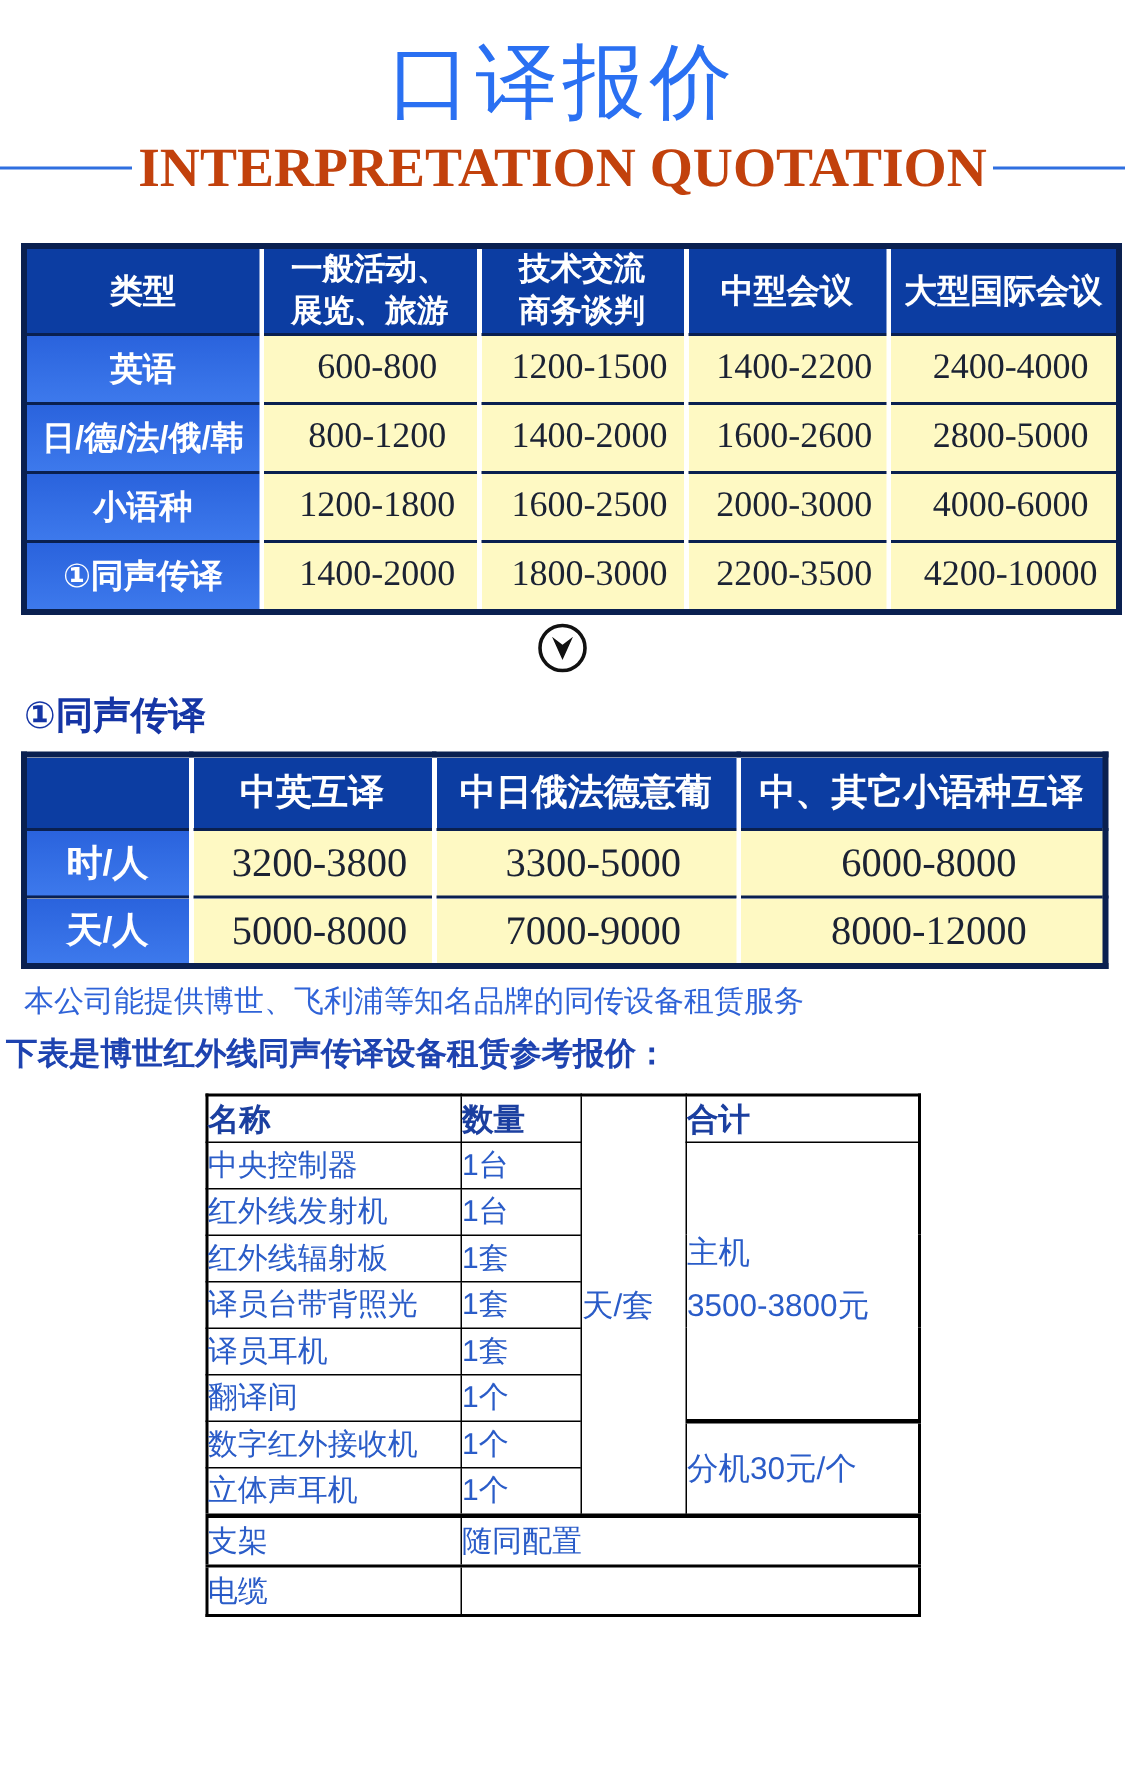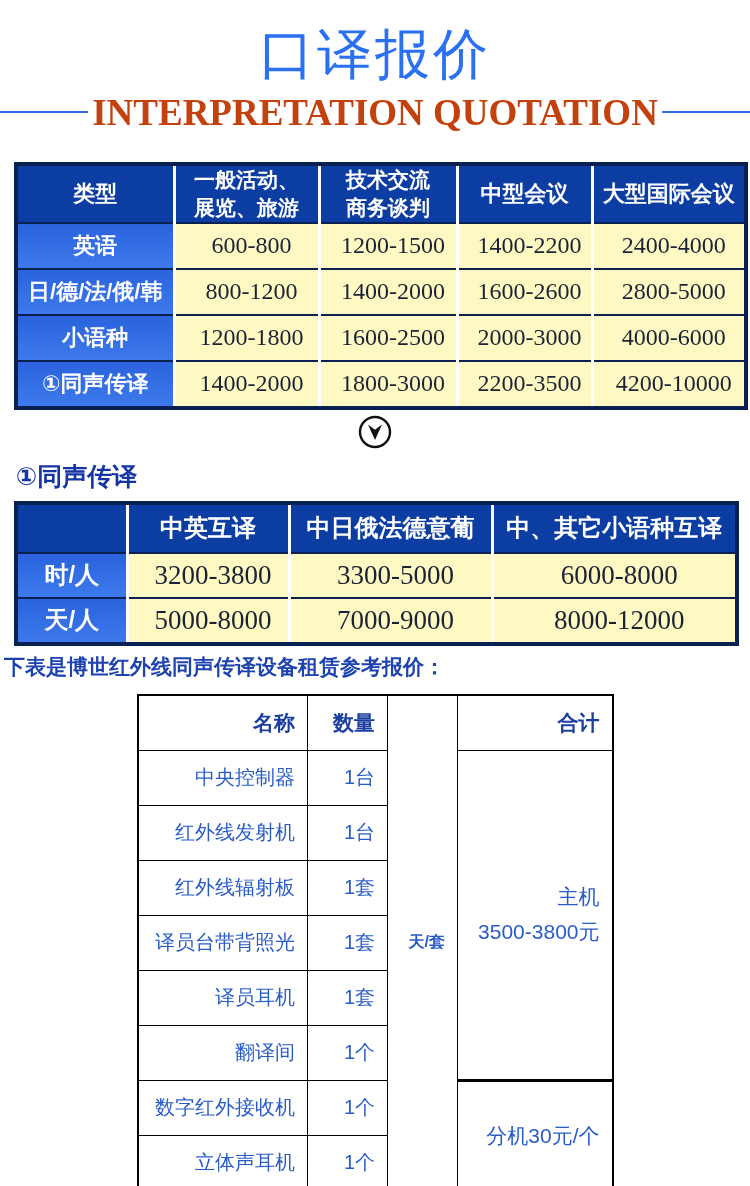--- a/index.html
+++ b/index.html
@@ -34,24 +34,24 @@
   .section-heading{margin-top:30px;text-align:center;font-size:30px;font-weight:bold;
                    color:#1e56e8;letter-spacing:1px;}
   .arrow-wrap{text-align:center;margin-top:4px;height:38px;}
   .num-label{margin:8px 0 0 16px;font-size:25px;font-weight:bold;color:#1535a5;}
   .num-label.second{margin-top:22px;}
   .equip-desc{margin:8px 0 0 16px;font-size:20px;color:#2f63d8;}
   .equip-intro{margin:7px 0 0 4px;font-size:21px;font-weight:bold;color:#1e43b0;}
   
   .t3{border-collapse:collapse;table-layout:fixed;width:475px;margin:13px auto 0;
       border:2px solid #000000;}
-  .t3 th,.t3 td{border:1.5px solid #000000;text-align:right;vertical-align:middle;
-                padding:12px;height:30px;font-size:20px;color:#2a5cc8;}
+  .t3 th,.t3 td{border:1.5px solid #000000;text-align:left;vertical-align:middle;
+                padding:0;height:30px;font-size:20px;color:#2a5cc8;}
   .t3 th{font-weight:bold;font-size:21px;color:#1b3fa0;}
-  .t3 td.unit{font-size:16px;font-weight:bold;}
+  .t3 td.unit{font-size:21px;}
   .t3 td.host{font-size:21px;white-space:pre-line;line-height:1.65;}
   .t3 td.ext{font-size:21px;border-top:3px solid #000000;}
   .t3 tr.bracket-row td{border-top:3px solid #000000;height:31px;}
   .t3 tr.cable-row td{border-top:2px solid #000000;height:31px;}
 </style>
 </head>
 <body>
 
 <div class="page">
 
@@ -141,20 +141,21 @@
     </tr>
     <tr>
       <td class="rowlabel">天/人</td>
       <td class="data">5000-8000</td>
       <td class="data">7000-9000</td>
       <td class="data">8000-12000</td>
     </tr>
     </tbody>
   </table>
 
+  <div class="equip-desc">本公司能提供博世、飞利浦等知名品牌的同传设备租赁服务</div>
   <div class="equip-intro">下表是博世红外线同声传译设备租赁参考报价：</div>
 
   <table class="t3">
     <colgroup>
         <col style="width:170px">
         <col style="width:80px">
         <col style="width:70px">
         <col style="width:155px">
       </colgroup>
     <tbody>

